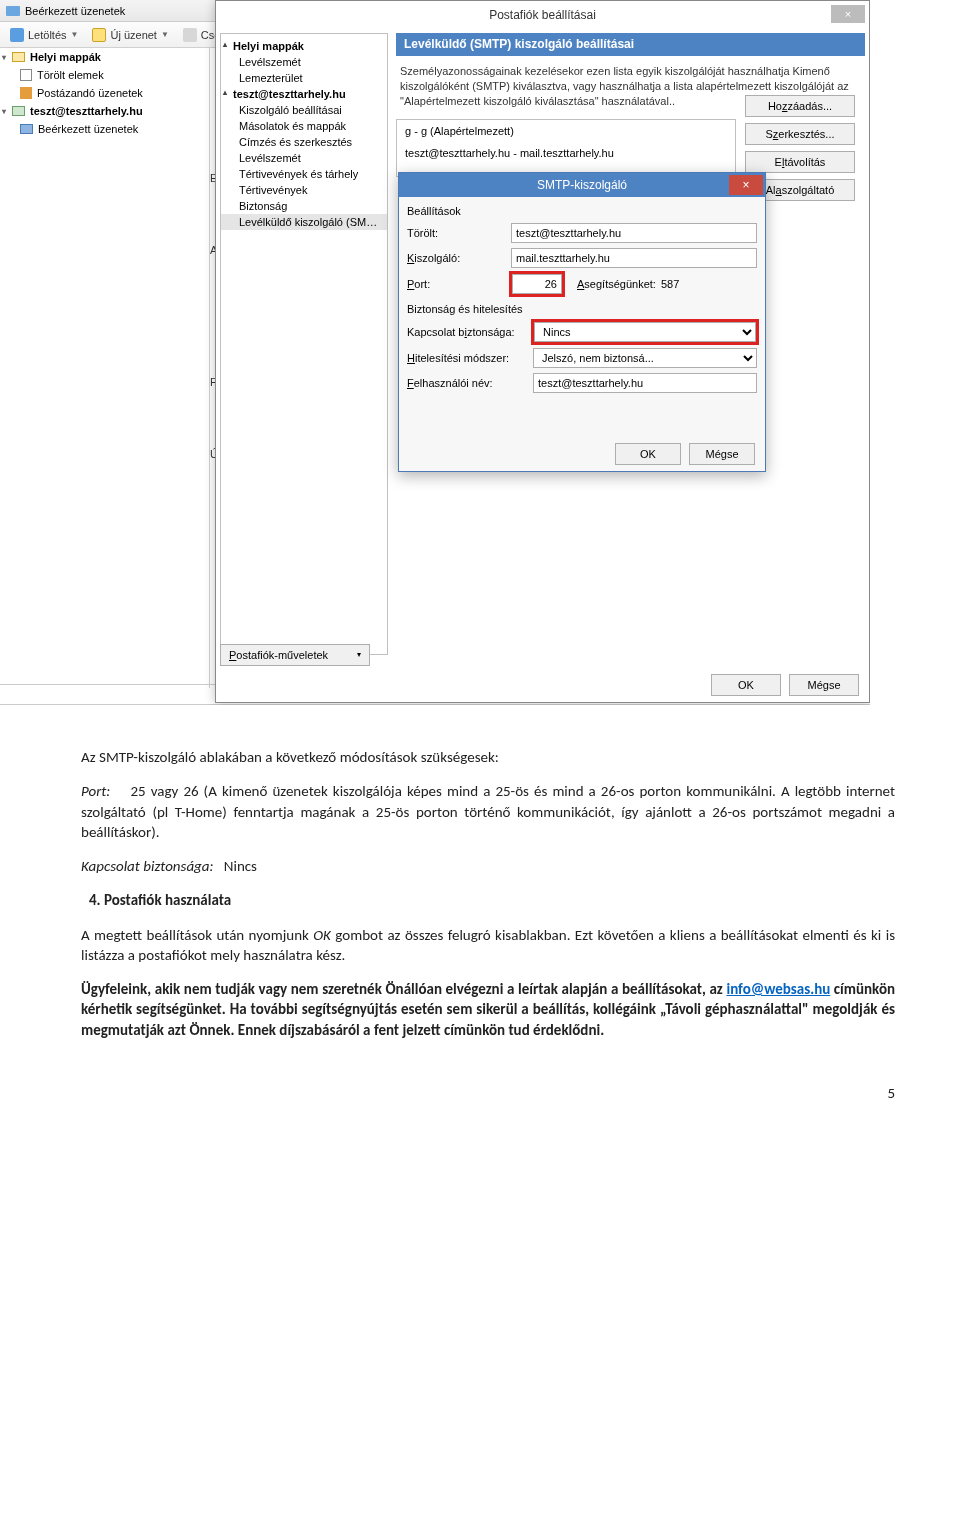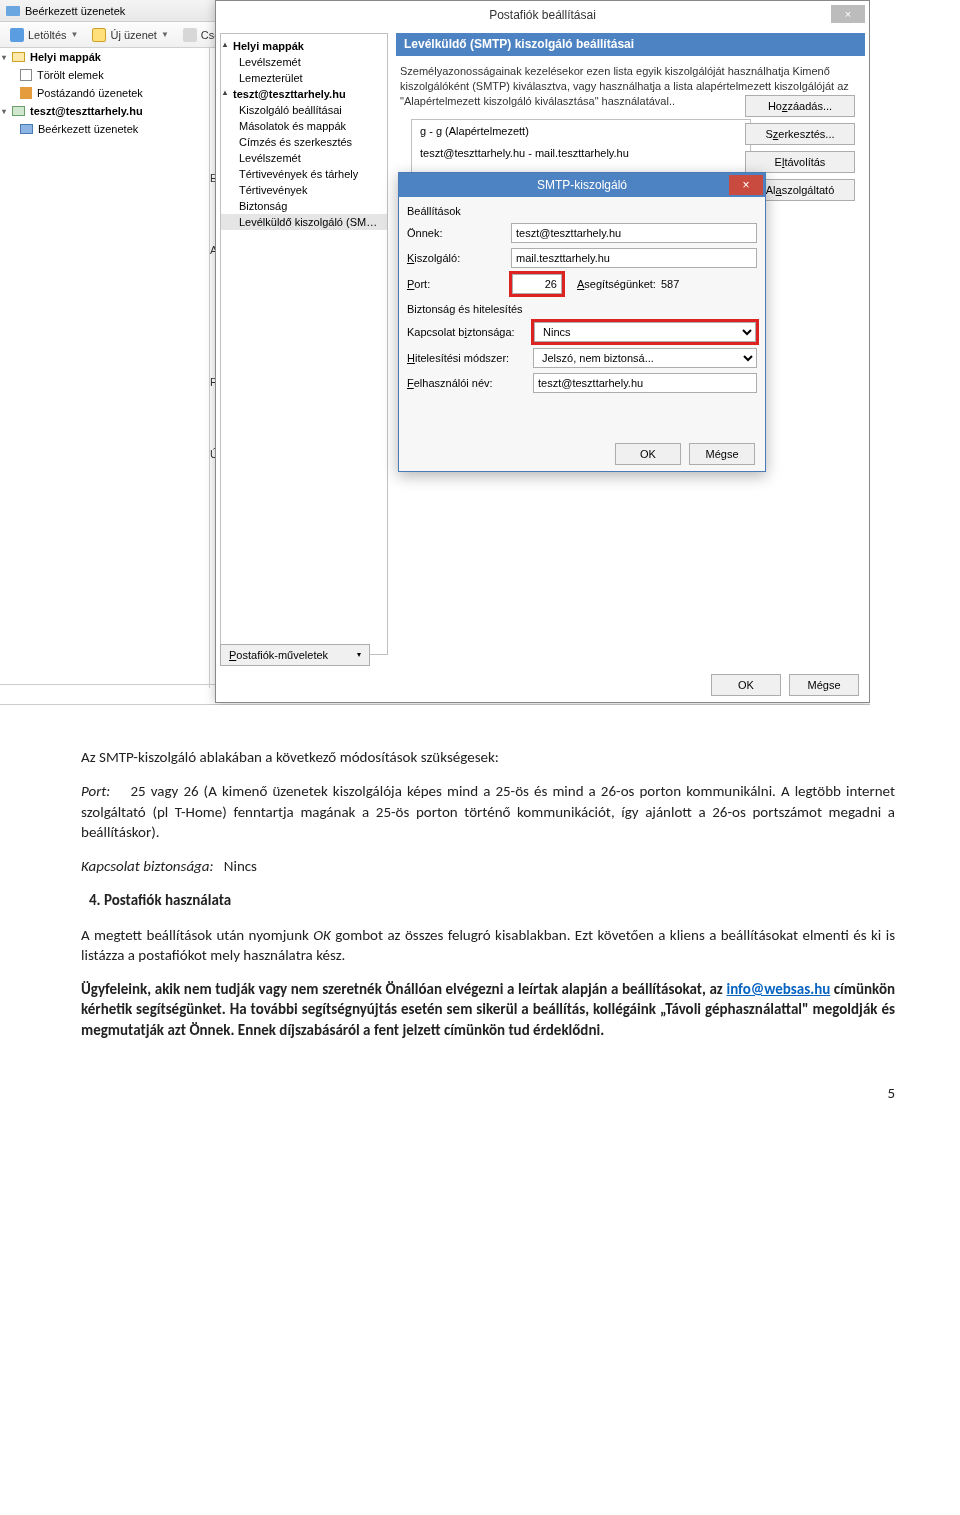--- a/index.html
+++ b/index.html
@@ -43,21 +43,21 @@
   .dlg-close { position:absolute; right:4px; top:4px; width:34px; height:18px; background:#bcbcbc; color:#fff; text-align:center; line-height:18px; font-size:11px; }
   .dlg1-body { display:flex; height:630px; }
   .dlg1-tree { width:168px; border:1px solid #c0c0c0; margin:4px; font-size:11px; padding: 4px 0; }
   .dlg1-tree .tr { padding: 2px 4px 2px 18px; white-space:nowrap; overflow:hidden; text-overflow:ellipsis;}
   .dlg1-tree .tr.b { font-weight:bold; padding-left:12px; position:relative;}
   .dlg1-tree .tr.b .tw2{position:absolute;left:2px;font-size:8px;color:#444;}
   .dlg1-tree .tr.sel { background:#e5e5e5; }
   .dlg1-right { flex:1; padding:0; }
   .panehdr { height:23px; background:#4d83c2; color:#fff; font-size:12px; font-weight:bold; line-height:23px; padding:0 8px; margin:4px 4px 8px 4px;}
   .panetxt { font-size:11px; color:#333; padding:0 8px; line-height:1.35;}
-  .srv-list { margin:10px 8px 0 19px; border:1px solid #c0c0c0; height:58px; font-size:11px; }
+  .srv-list { margin:10px 8px 0 4px; border:1px solid #c0c0c0; height:58px; font-size:11px; }
   .srv-list .li { padding:5px 8px; }
   .btn-col { position:absolute; right:14px; top:94px; width:110px; display:flex; flex-direction:column; gap:6px;}
   .btn { border:1px solid #adadad; background:#f0f0f0; font-size:11px; height:22px; line-height:20px; text-align:center; }
   .btn u{text-decoration:underline;}
   .dlg1-footer { position:absolute; left:4px; bottom:36px; }
   .dlg1-footer .btn{width:150px;text-align:left;padding:0 8px;display:inline-flex;align-items:center;justify-content:space-between;}
   .dlg1-okbar { position:absolute; right:10px; bottom:6px; display:flex; gap:8px;}
   .dlg1-okbar .btn{width:70px;}
 
   
@@ -210,21 +210,21 @@
   </div>
 
   <div class="dlg2">
     <div class="dlg2-titlebar">
       <span>SMTP-kiszolgáló</span>
       <span class="dlg2-close">×</span>
     </div>
     <div class="grp">
       <div class="grp-title">Beállítások</div>
       <div class="frow">
-        <span class="lbl">Önnek:</span>
+        <span class="lbl">Törölt:</span>
         <input type="text" class="w-full" value="teszt@teszttarhely.hu" style="">
       </div>
       <div class="frow">
         <span class="lbl"><span></span><u>K</u><span>iszolgáló:</span></span>
         <input type="text" class="w-full" value="mail.teszttarhely.hu" style="">
       </div>
       <div class="frow">
         <span class="lbl"><span></span><u>P</u><span>ort:</span></span>
         <span class="redbox">
           <input type="text" class="w60" value="26" style="">

